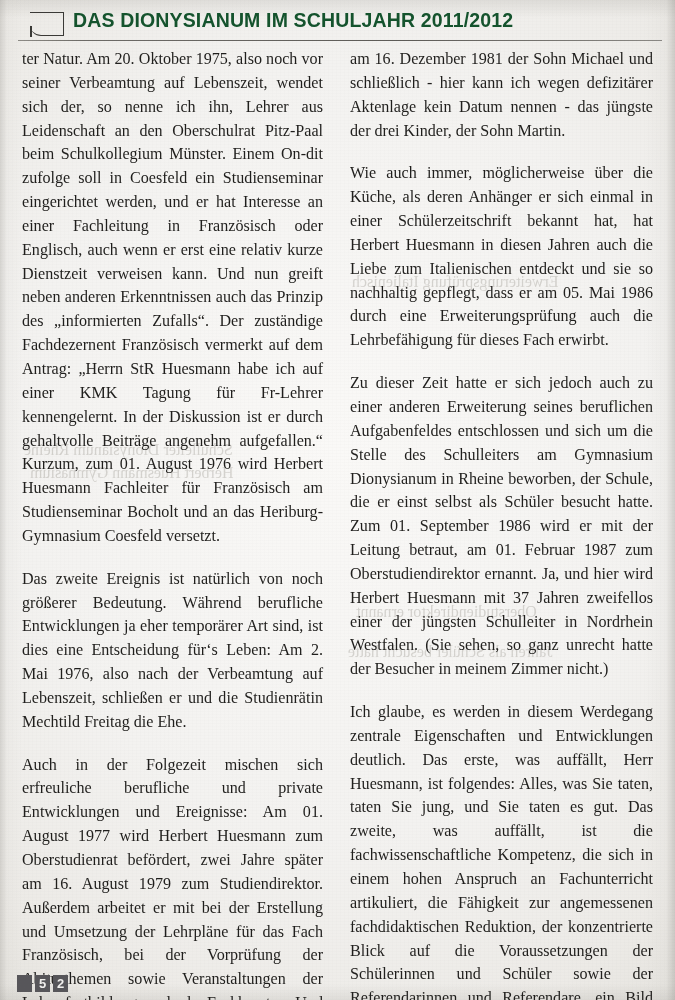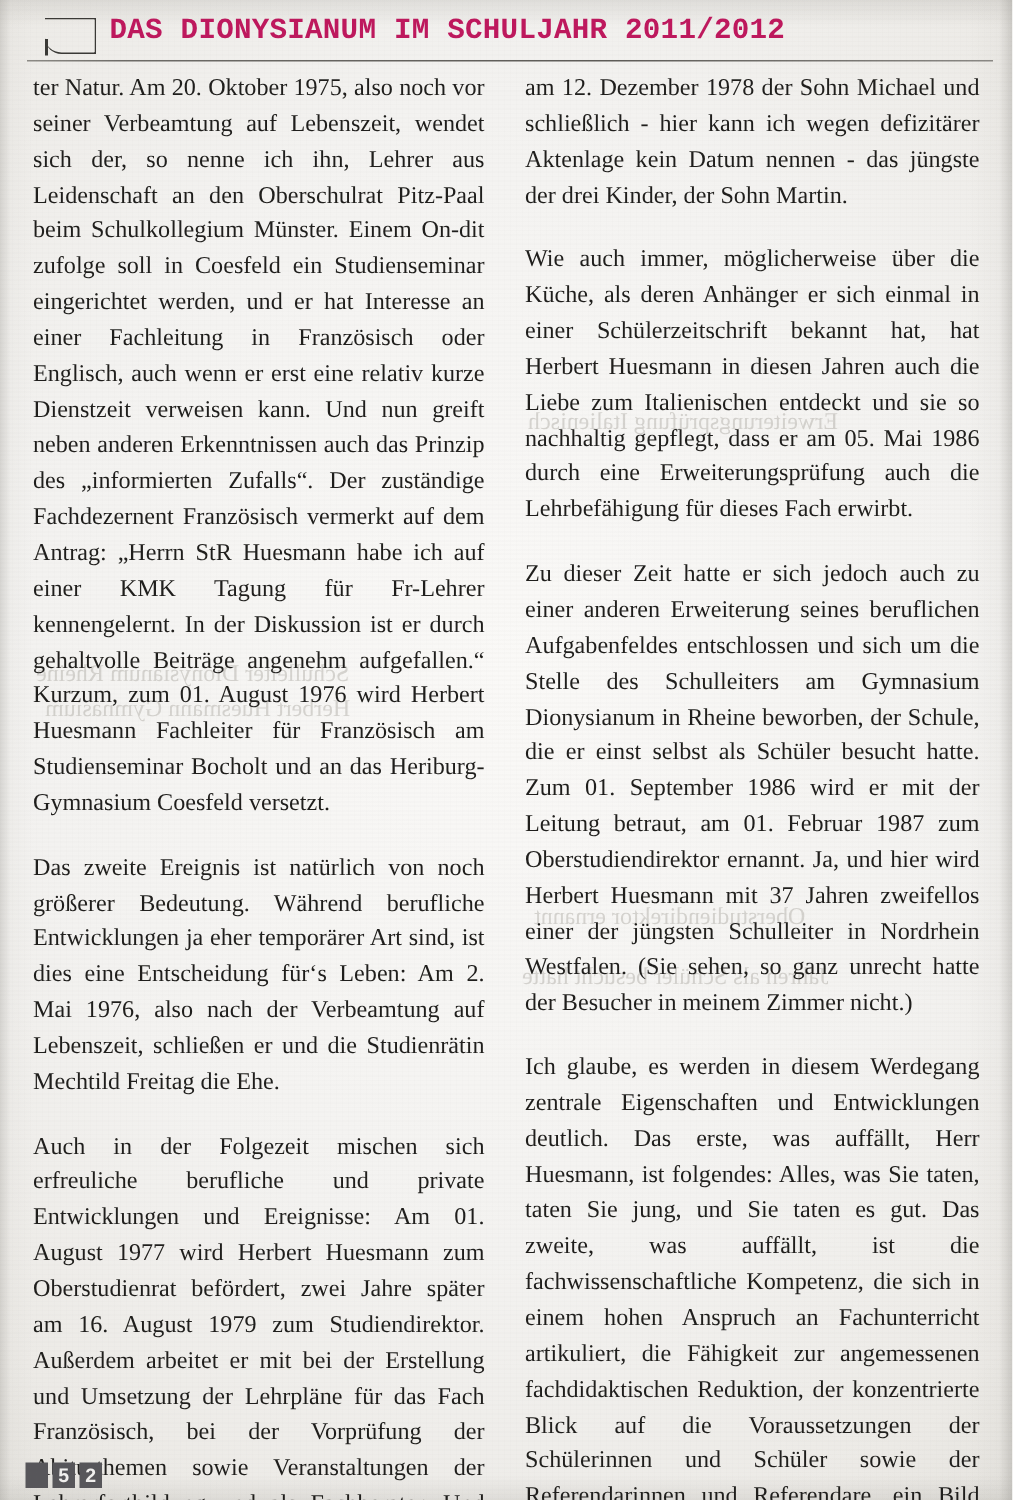--- a/index.html
+++ b/index.html
@@ -63,25 +63,25 @@
     left: 0px;
     top: 13px;
     width: 1.6px;
     height: 11px;
     background: #3a3936;
   }
   .header-title {
     position: absolute;
     left: 73px;
     top: 9px;
-    font-family: Liberation Mono, monospace;
+    font-family: Liberation Sans, sans-serif;
     font-weight: bold;
     font-size: 19.5px;
     letter-spacing: 0.15px;
-    color: #be185d;
+    color: #14532d;
     white-space: nowrap;
   }
   .header-rule {
     position: absolute;
     left: 18px;
     top: 40px;
     width: 644px;
     height: 1.4px;
     background: linear-gradient(90deg, #8d8b86 0%, #6d6b67 10%, #5d5b57 60%, #8a8884 100%);
   }
@@ -180,21 +180,21 @@
 
   <div class="columns">
 
     <div class="col col-left">
       <p>ter Natur. Am 20. Oktober 1975, also noch vor seiner Verbeamtung auf Lebenszeit, wendet sich der, so nenne ich ihn, Lehrer aus Leidenschaft an den Oberschulrat Pitz-Paal beim Schulkollegium Münster. Einem On-dit zufolge soll in Coesfeld ein Studienseminar eingerichtet werden, und er hat Interesse an einer Fachleitung in Französisch oder Englisch, auch wenn er erst eine relativ kurze Dienstzeit verweisen kann. Und nun greift neben anderen Erkenntnissen auch das Prinzip des „informierten Zufalls“. Der zuständige Fachdezernent Französisch vermerkt auf dem Antrag: „Herrn StR Huesmann habe ich auf einer KMK Tagung für Fr-Lehrer kennengelernt. In der Diskussion ist er durch gehaltvolle Beiträge angenehm aufgefallen.“ Kurzum, zum 01. August 1976 wird Herbert Huesmann Fachleiter für Französisch am Studienseminar Bocholt und an das Heriburg-Gymnasium Coesfeld versetzt.</p>
       <p>Das zweite Ereignis ist natürlich von noch größerer Bedeutung. Während berufliche Entwicklungen ja eher temporärer Art sind, ist dies eine Entscheidung für‘s Leben: Am 2. Mai 1976, also nach der Verbeamtung auf Lebenszeit, schließen er und die Studienrätin Mechtild Freitag die Ehe.</p>
       <p>Auch in der Folgezeit mischen sich erfreuliche berufliche und private Entwicklungen und Ereignisse: Am 01. August 1977 wird Herbert Huesmann zum Oberstudienrat befördert, zwei Jahre später am 16. August 1979 zum Studiendirektor. Außerdem arbeitet er mit bei der Erstellung und Umsetzung der Lehrpläne für das Fach Französisch, bei der Vorprüfung der Abiturthemen sowie Veranstaltungen der Lehrerfortbildung und als Fachberater. Und gleichzeitig vergrößert sich die Familie: Am 24. Juni 1978 wird die Tochter Veronika geboren,</p>
     </div>
 
     <div class="col col-right">
-      <p>am 12. Dezember 1978 der Sohn Michael und schließlich - hier kann ich wegen defizitärer Aktenlage kein Datum nennen - das jüngste der drei Kinder, der Sohn Martin.</p>
+      <p>am 16. Dezember 1981 der Sohn Michael und schließlich - hier kann ich wegen defizitärer Aktenlage kein Datum nennen - das jüngste der drei Kinder, der Sohn Martin.</p>
       <p>Wie auch immer, möglicherweise über die Küche, als deren Anhänger er sich einmal in einer Schülerzeitschrift bekannt hat, hat Herbert Huesmann in diesen Jahren auch die Liebe zum Italienischen entdeckt und sie so nachhaltig gepflegt, dass er am 05. Mai 1986 durch eine Erweiterungsprüfung auch die Lehrbefähigung für dieses Fach erwirbt.</p>
       <p>Zu dieser Zeit hatte er sich jedoch auch zu einer anderen Erweiterung seines beruflichen Aufgabenfeldes entschlossen und sich um die Stelle des Schulleiters am Gymnasium Dionysianum in Rheine beworben, der Schule, die er einst selbst als Schüler besucht hatte. Zum 01. September 1986 wird er mit der Leitung betraut, am 01. Februar 1987 zum Oberstudiendirektor ernannt. Ja, und hier wird Herbert Huesmann mit 37 Jahren zweifellos einer der jüngsten Schulleiter in Nordrhein Westfalen. (Sie sehen, so ganz unrecht hatte der Besucher in meinem Zimmer nicht.)</p>
       <p>Ich glaube, es werden in diesem Werdegang zentrale Eigenschaften und Entwicklungen deutlich. Das erste, was auffällt, Herr Huesmann, ist folgendes: Alles, was Sie taten, taten Sie jung, und Sie taten es gut. Das zweite, was auffällt, ist die fachwissenschaftliche Kompetenz, die sich in einem hohen Anspruch an Fachunterricht artikuliert, die Fähigkeit zur angemessenen fachdidaktischen Reduktion, der konzentrierte Blick auf die Voraussetzungen der Schülerinnen und Schüler sowie der Referendarinnen und Referendare, ein Bild vom Lerner, in dem die Förderung der Ei-</p>
     </div>
 
   </div>
 
   <div class="pagenum">
     <div class="blk"></div>
     <div class="digit">5</div>

